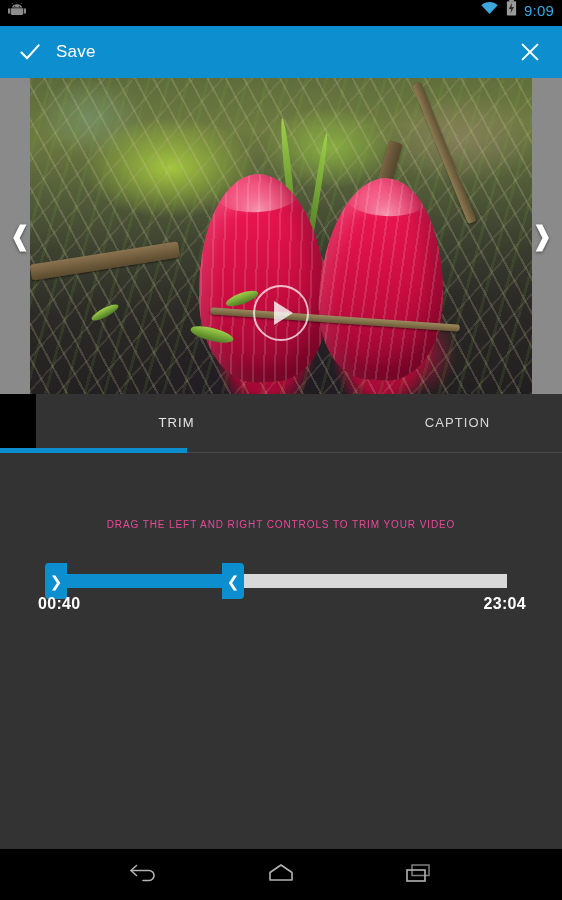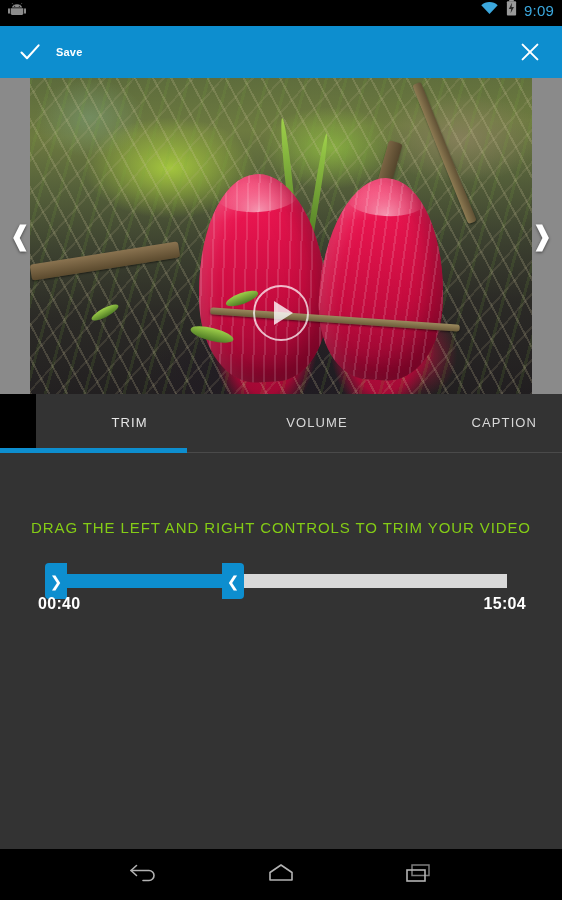--- a/index.html
+++ b/index.html
@@ -25,21 +25,21 @@
     line-height:1; font-family:"Liberation Sans", sans-serif;
   }
 
   
   .actionbar {
     position:absolute; top:26px; left:0; width:562px; height:52px;
     background:#0d8ecf; display:flex; align-items:center;
   }
   .ab-left { display:flex; align-items:center; gap:14px; padding-left:18px; flex:1; cursor:pointer; }
   .check-icon { width:24px; height:24px; display:block; }
-  .save-label { color:#ffffff; font-size:11px; font-weight:700; letter-spacing:.2px; }
+  .save-label { color:#ffffff; font-size:17px; font-weight:400; letter-spacing:.2px; }
   .ab-close { padding-right:20px; cursor:pointer; display:flex; align-items:center; }
   .close-icon { width:24px; height:24px; display:block; }
 
   
   .preview {
     position:absolute; top:78px; left:0; width:562px; height:316px;
     background:#8a8a8a; overflow:hidden;
   }
   .photo {
     position:absolute; top:0; left:30px; width:502px; height:316px;
@@ -143,21 +143,21 @@
     position:absolute; top:448px; left:0; width:187px; height:5px; background:#0d8ecf;
   }
 
   
   .panel {
     position:absolute; top:453px; left:0; width:562px; height:396px;
     background:#333333;
   }
   .hint {
     position:absolute; top:66px; left:0; width:562px; text-align:center;
-    color:#84cc16; font-size:15px; letter-spacing:.9px;
+    color:#ec4899; font-size:10px; letter-spacing:.9px;
   }
   .track-wrap { position:absolute; top:110px; left:45px; width:462px; height:36px; }
   .track {
     position:absolute; top:11px; left:0; width:462px; height:14px;
     background:#d9d9d9;
   }
   .track-sel {
     position:absolute; top:11px; left:8px; width:180px; height:14px;
     background:#0d8ecf;
   }
@@ -265,40 +265,39 @@
     <div class="nav-arrow nav-prev">❰</div>
     <div class="nav-arrow nav-next">❱</div>
 
     <div class="play-btn">
       <div class="play-tri"></div>
     </div>
   </div>
 
   <div class="tabs">
     <div class="tab">TRIM</div>
-    <div class="tab inactive">VOLUME</div>
     <div class="tab inactive">CAPTION</div>
   </div>
   <div class="tab-underline-row"></div>
   <div class="tab-divider"></div>
   <div class="tab-indicator"></div>
 
   <div class="panel">
     <div class="hint">DRAG THE LEFT AND RIGHT CONTROLS TO TRIM YOUR VIDEO</div>
 
     <div class="track-wrap">
       <div class="track"></div>
       <div class="track-sel"></div>
       <div class="handle handle-left">❯</div>
       <div class="handle handle-right">❮</div>
     </div>
 
     <div class="time-row">
       <span class="time-label">00:40</span>
-      <span class="time-label">15:04</span>
+      <span class="time-label">23:04</span>
     </div>
   </div>
 
   <div class="navbar">
     <div class="nav-key">
       <span>
         <svg viewBox="0 0 30 24" width="30" height="24">
           <path d="M3 9.5h18a5 5 0 0 1 0 10h-6" fill="none" stroke="#b3b3b3" stroke-width="1.6" stroke-linecap="round"></path>
           <path d="M8.5 4.5 3 9.5l5.5 5" fill="none" stroke="#b3b3b3" stroke-width="1.6" stroke-linecap="round" stroke-linejoin="round"></path>
         </svg>

